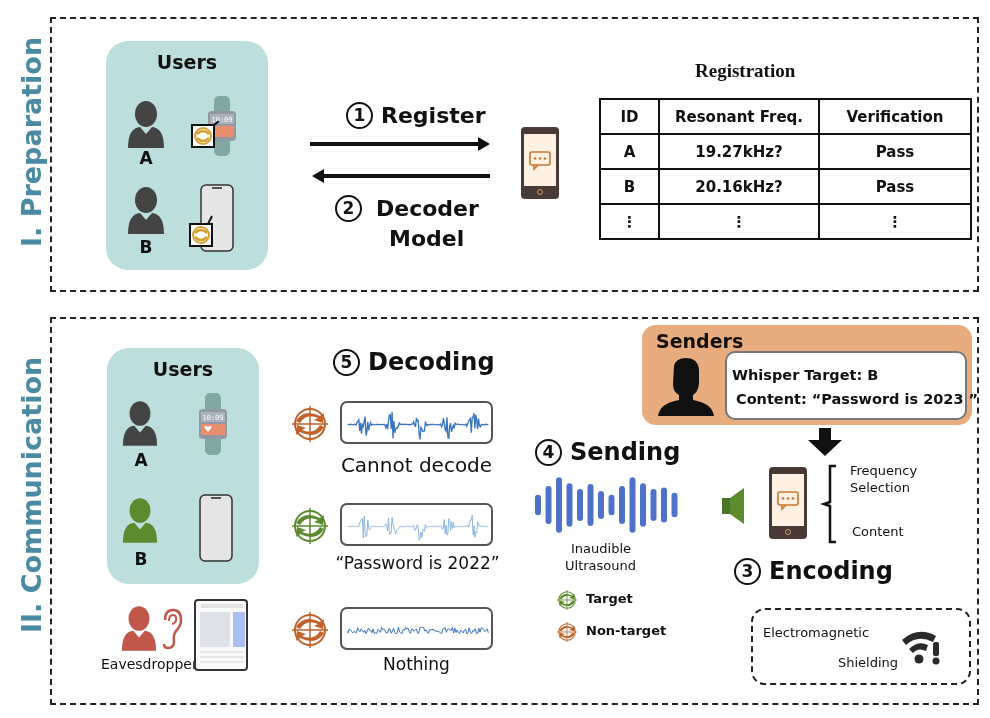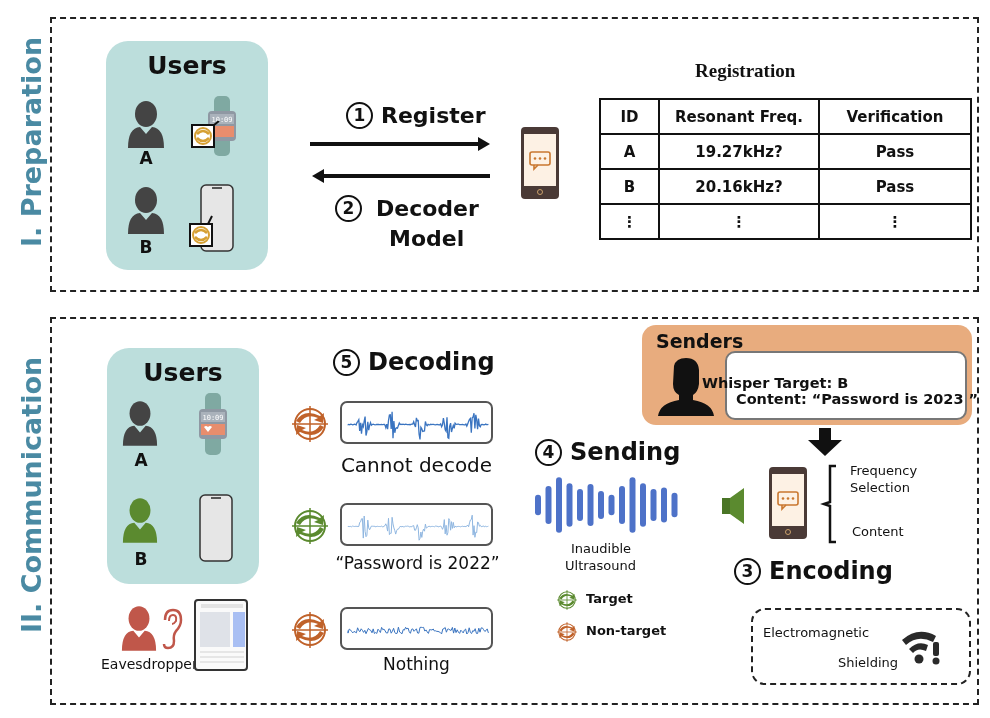--- a/index.html
+++ b/index.html
@@ -22,21 +22,21 @@
     transform-origin: center center;
     white-space: nowrap;
     text-align: center;
   }
 
   .users-panel {
     position: absolute;
     background: #bcdedc;
     border-radius: 22px;
   }
-  .panel-title { position: absolute; width: 100%; text-align: center; font-weight: bold; font-size: 25px; }
+  .panel-title { position: absolute; width: 100%; text-align: center; font-weight: bold; font-size: 19px; }
   .user-letter { position: absolute; font-weight: bold; font-size: 17px; width: 30px; text-align: center; }
 
   
   .arrow-line { position: absolute; height: 4px; background: #111; }
   .arrow-head-right { position: absolute; width: 0; height: 0; border-top: 7px solid transparent; border-bottom: 7px solid transparent; border-left: 12px solid #111; }
   .arrow-head-left { position: absolute; width: 0; height: 0; border-top: 7px solid transparent; border-bottom: 7px solid transparent; border-right: 12px solid #111; }
 
   .step-label { position: absolute; font-weight: bold; font-size: 22px; white-space: nowrap; }
   .step-num {
     display: inline-block; width: 27px; height: 27px; border: 2.5px solid #111; border-radius: 50%;
@@ -292,21 +292,21 @@
   <path d="M2 12 L10 12 L24 2 L24 38 L10 28 L2 28 Z" fill="#5b8a2f"></path>
   <rect x="2" y="12" width="8" height="16" fill="#4a7526"></rect>
 </svg>
 
 <div class="senders-panel" style="left:642px; top:325px; width:330px; height:100px;"></div>
 <div class="senders-title" style="left:656px; top:330px;">Senders</div>
 <svg class="abs" style="left:656px; top:358px;" width="60" height="58" viewBox="0 0 60 58">
   <path d="M18 8 Q20 0 30 0 Q42 0 43 12 L43 26 Q42 34 37 37 L37 42 Q56 45 58 58 L2 58 Q4 45 23 42 L23 37 Q17 34 17 26 Z" fill="#111"></path>
 </svg>
 <div class="sender-bubble" style="left:725px; top:351px; width:242px; height:69px;"></div>
-<div class="sender-line" style="left:702px; top:367px;margin-top:8px;">Whisper Target: B</div>
+<div class="sender-line" style="left:732px; top:367px;">Whisper Target: B</div>
 <div class="sender-line" style="left:736px; top:391px;">Content:  “Password is 2023 ”</div>
 
 <svg class="abs" style="left:808px; top:428px;" width="34" height="28" viewBox="0 0 34 28">
   <rect x="11" y="0" width="12" height="12" fill="#111"></rect>
   <path d="M0 12 L34 12 L17 28 Z" fill="#111"></path>
 </svg>
 
 <svg class="abs" style="left:767px; top:466px;" width="42" height="74" viewBox="0 0 40 74">
   <rect x="1" y="1" width="38" height="72" rx="4" fill="#4a3a36"></rect>
   <rect x="4" y="8" width="32" height="52" fill="#fdf1e4"></rect>

